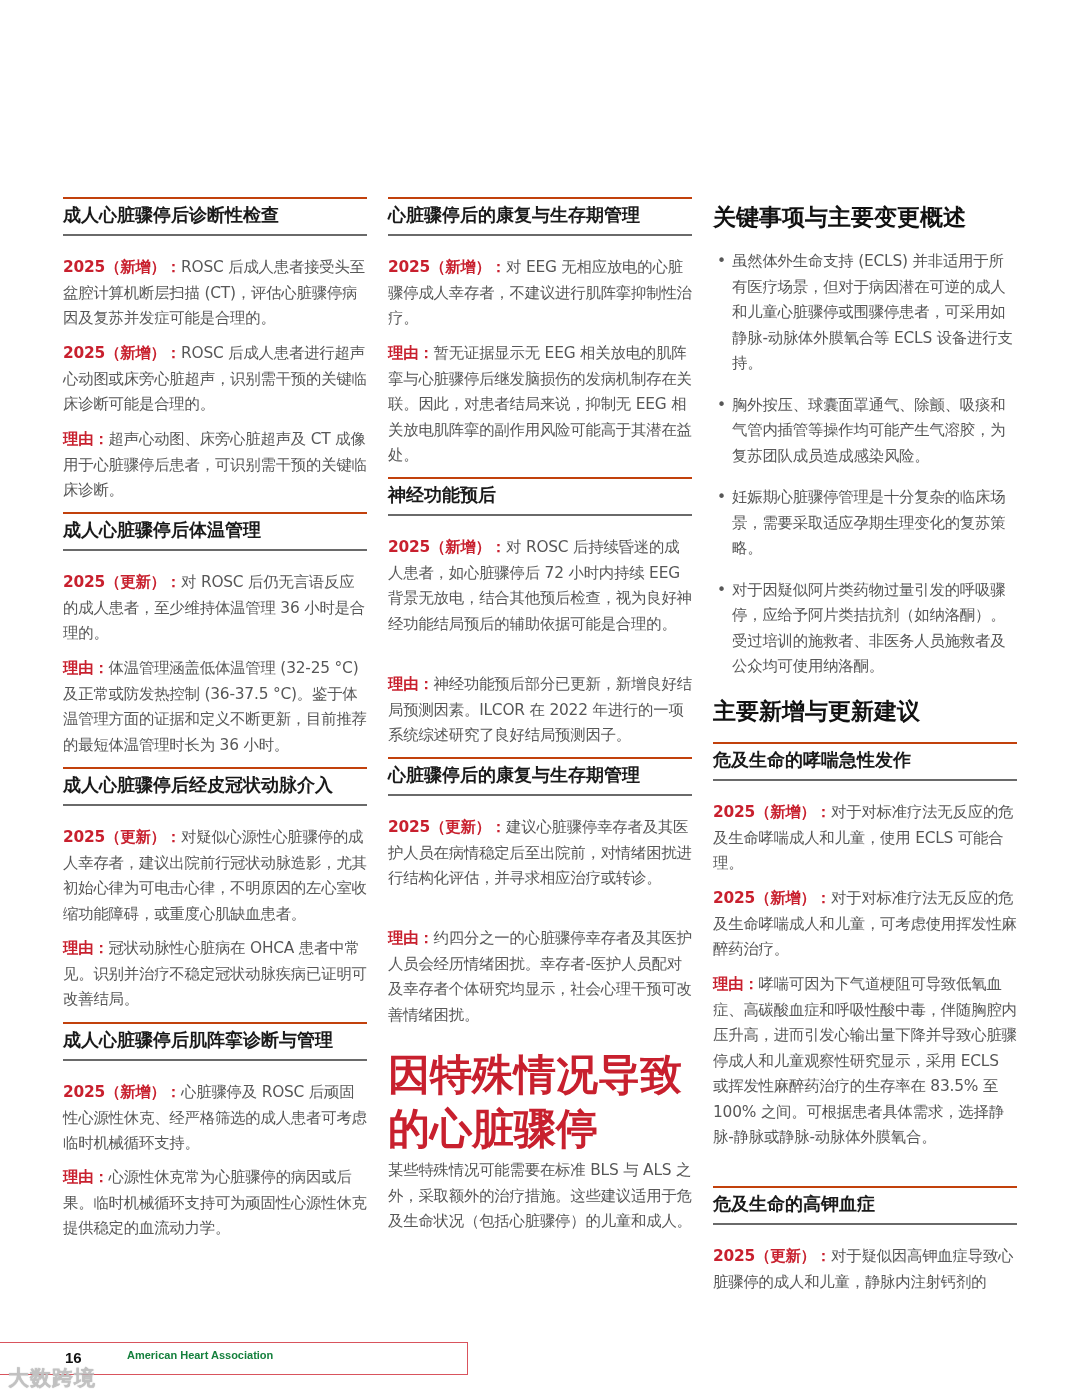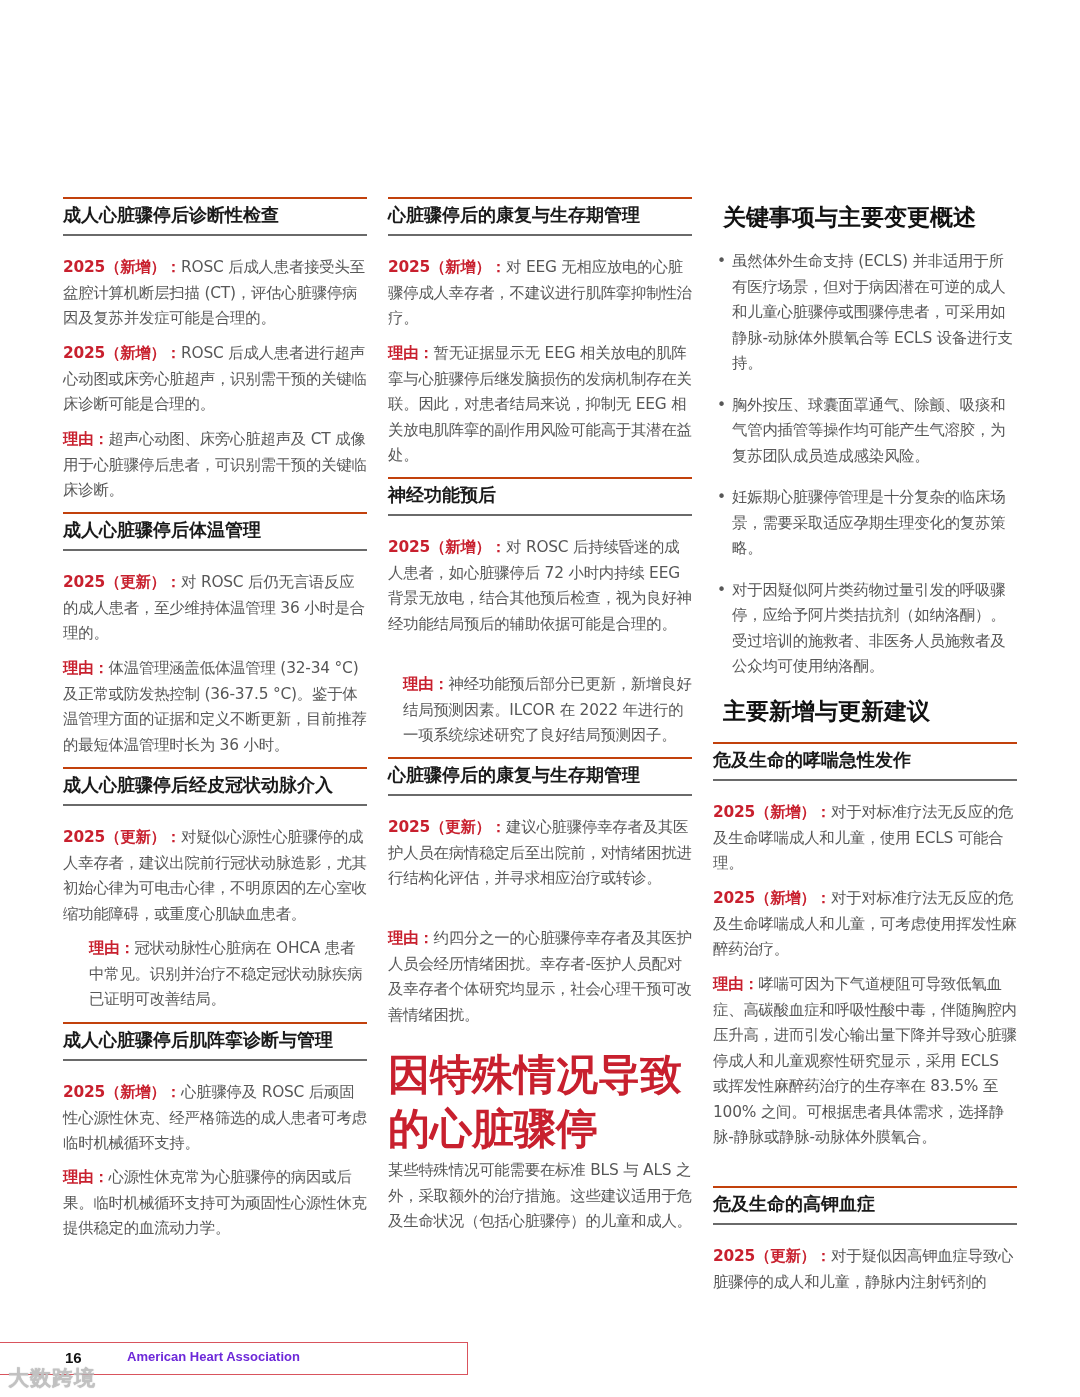--- a/index.html
+++ b/index.html
@@ -26,81 +26,81 @@
   }
   .tag { color: #c8202e; font-weight: bold; }
   .big-title {
     position: absolute; left: 0; right: 0;
     color: #c8202e; font-weight: bold;
     font-size: 42px; line-height: 54px; letter-spacing: 0px;
   }
   .big-black {
     position: absolute; left: 0; right: 0;
     color: #111111; font-weight: bold;
-    font-size: 23px; line-height: 30px; white-space: nowrap; margin-left: 10px;
+    font-size: 23px; line-height: 30px; white-space: nowrap;
   }
   .bullets { position: absolute; left: 0; right: 0; list-style: none; }
   .bullets li {
     position: relative; padding-left: 19px;
     font-size: 15.4px; line-height: 25.5px; color: #575757;
     letter-spacing: -0.2px;
   }
   .bullets li .dot { position: absolute; left: 4px; top: 0; }
 
   .footer-box {
     position: absolute; left: -2px; top: 1342px; width: 470px; height: 33px;
     border: 1px solid #d9535d;
   }
   .page-num {
     position: absolute; left: 65px; top: 1349px;
     font-family: "Liberation Sans", sans-serif; font-weight: bold; font-size: 15px; color: #111;
   }
   .footer-org {
     position: absolute; left: 127px; top: 1349px;
-    font-family: "Liberation Sans", sans-serif; font-weight: bold; font-size: 13px; color: #6d28d9;
+    font-family: "Liberation Sans", sans-serif; font-weight: bold; font-size: 11px; color: #15803d;
   }
   .watermark {
     position: absolute; left: 8px; top: 1364px;
     font-size: 21px; font-weight: bold; color: rgba(200,200,200,0.85);
     text-shadow: 0 0 1px #999;
     letter-spacing: 1px;
   }
 </style>
 </head>
 <body>
 
 <div class="col col-1">
 
   <div class="sec-head" style="top:197px;">成人心脏骤停后诊断性检查</div>
   <p class="para" style="top:255px;"><span class="tag">2025（新增）：</span><span>ROSC 后成人患者接受头至盆腔计算机断层扫描 (CT)，评估心脏骤停病因及复苏并发症可能是合理的。</span></p>
   <p class="para" style="top:341px;"><span class="tag">2025（新增）：</span><span>ROSC 后成人患者进行超声心动图或床旁心脏超声，识别需干预的关键临床诊断可能是合理的。</span></p>
   <p class="para" style="top:427px;"><span class="tag">理由：</span><span>超声心动图、床旁心脏超声及 CT 成像用于心脏骤停后患者，可识别需干预的关键临床诊断。</span></p>
 
   <div class="sec-head" style="top:512px;">成人心脏骤停后体温管理</div>
   <p class="para" style="top:570px;"><span class="tag">2025（更新）：</span><span>对 ROSC 后仍无言语反应的成人患者，至少维持体温管理 36 小时是合理的。</span></p>
-  <p class="para" style="top:656px;"><span class="tag">理由：</span><span>体温管理涵盖低体温管理 (32-34 °C) 及正常或防发热控制 (36-37.5 °C)。鉴于体温管理方面的证据和定义不断更新，目前推荐的最短体温管理时长为 36 小时。</span></p>
+  <p class="para" style="top:656px;"><span class="tag">理由：</span><span>体温管理涵盖低体温管理 (32-25 °C) 及正常或防发热控制 (36-37.5 °C)。鉴于体温管理方面的证据和定义不断更新，目前推荐的最短体温管理时长为 36 小时。</span></p>
 
   <div class="sec-head" style="top:767px;">成人心脏骤停后经皮冠状动脉介入</div>
   <p class="para" style="top:825px;"><span class="tag">2025（更新）：</span><span>对疑似心源性心脏骤停的成人幸存者，建议出院前行冠状动脉造影，尤其初始心律为可电击心律，不明原因的左心室收缩功能障碍，或重度心肌缺血患者。</span></p>
-  <p class="para" style="top:936px;margin-left:26px;"><span class="tag">理由：</span><span>冠状动脉性心脏病在 OHCA 患者中常见。识别并治疗不稳定冠状动脉疾病已证明可改善结局。</span></p>
+  <p class="para" style="top:936px;"><span class="tag">理由：</span><span>冠状动脉性心脏病在 OHCA 患者中常见。识别并治疗不稳定冠状动脉疾病已证明可改善结局。</span></p>
 
   <div class="sec-head" style="top:1022px;">成人心脏骤停后肌阵挛诊断与管理</div>
   <p class="para" style="top:1080px;"><span class="tag">2025（新增）：</span><span>心脏骤停及 ROSC 后顽固性心源性休克、经严格筛选的成人患者可考虑临时机械循环支持。</span></p>
   <p class="para" style="top:1165px;"><span class="tag">理由：</span><span>心源性休克常为心脏骤停的病因或后果。临时机械循环支持可为顽固性心源性休克提供稳定的血流动力学。</span></p>
 </div>
 
 <div class="col col-2">
 
   <div class="sec-head" style="top:197px;">心脏骤停后的康复与生存期管理</div>
   <p class="para" style="top:255px;"><span class="tag">2025（新增）：</span><span>对 EEG 无相应放电的心脏骤停成人幸存者，不建议进行肌阵挛抑制性治疗。</span></p>
   <p class="para" style="top:341px;"><span class="tag">理由：</span><span>暂无证据显示无 EEG 相关放电的肌阵挛与心脏骤停后继发脑损伤的发病机制存在关联。因此，对患者结局来说，抑制无 EEG 相关放电肌阵挛的副作用风险可能高于其潜在益处。</span></p>
 
   <div class="sec-head" style="top:477px;">神经功能预后</div>
   <p class="para" style="top:535px;"><span class="tag">2025（新增）：</span><span>对 ROSC 后持续昏迷的成人患者，如心脏骤停后 72 小时内持续 EEG 背景无放电，结合其他预后检查，视为良好神经功能结局预后的辅助依据可能是合理的。</span></p>
-  <p class="para" style="top:672px;margin-left:15px;"><span class="tag">理由：</span><span>神经功能预后部分已更新，新增良好结局预测因素。ILCOR 在 2022 年进行的一项系统综述研究了良好结局预测因子。</span></p>
+  <p class="para" style="top:672px;"><span class="tag">理由：</span><span>神经功能预后部分已更新，新增良好结局预测因素。ILCOR 在 2022 年进行的一项系统综述研究了良好结局预测因子。</span></p>
 
   <div class="sec-head" style="top:757px;">心脏骤停后的康复与生存期管理</div>
   <p class="para" style="top:815px;"><span class="tag">2025（更新）：</span><span>建议心脏骤停幸存者及其医护人员在病情稳定后至出院前，对情绪困扰进行结构化评估，并寻求相应治疗或转诊。</span></p>
   <p class="para" style="top:926px;"><span class="tag">理由：</span><span>约四分之一的心脏骤停幸存者及其医护人员会经历情绪困扰。幸存者-医护人员配对及幸存者个体研究均显示，社会心理干预可改善情绪困扰。</span></p>
 
   <h1 class="big-title" style="top:1048px;">因特殊情况导致的心脏骤停</h1>
   <p class="para" style="top:1158px;">某些特殊情况可能需要在标准 BLS 与 ALS 之外，采取额外的治疗措施。这些建议适用于危及生命状况（包括心脏骤停）的儿童和成人。</p>
 </div>
 
 <div class="col col-3">

